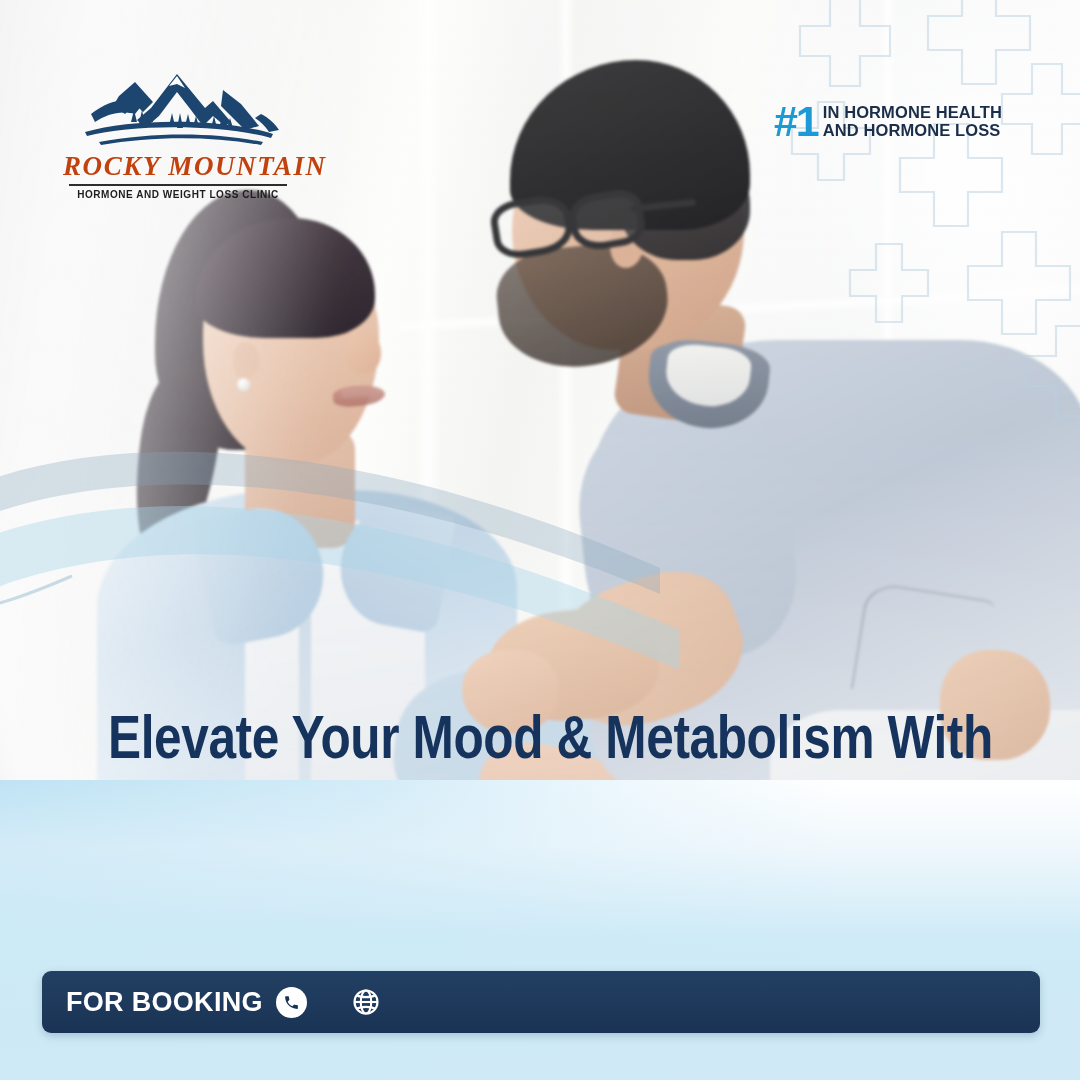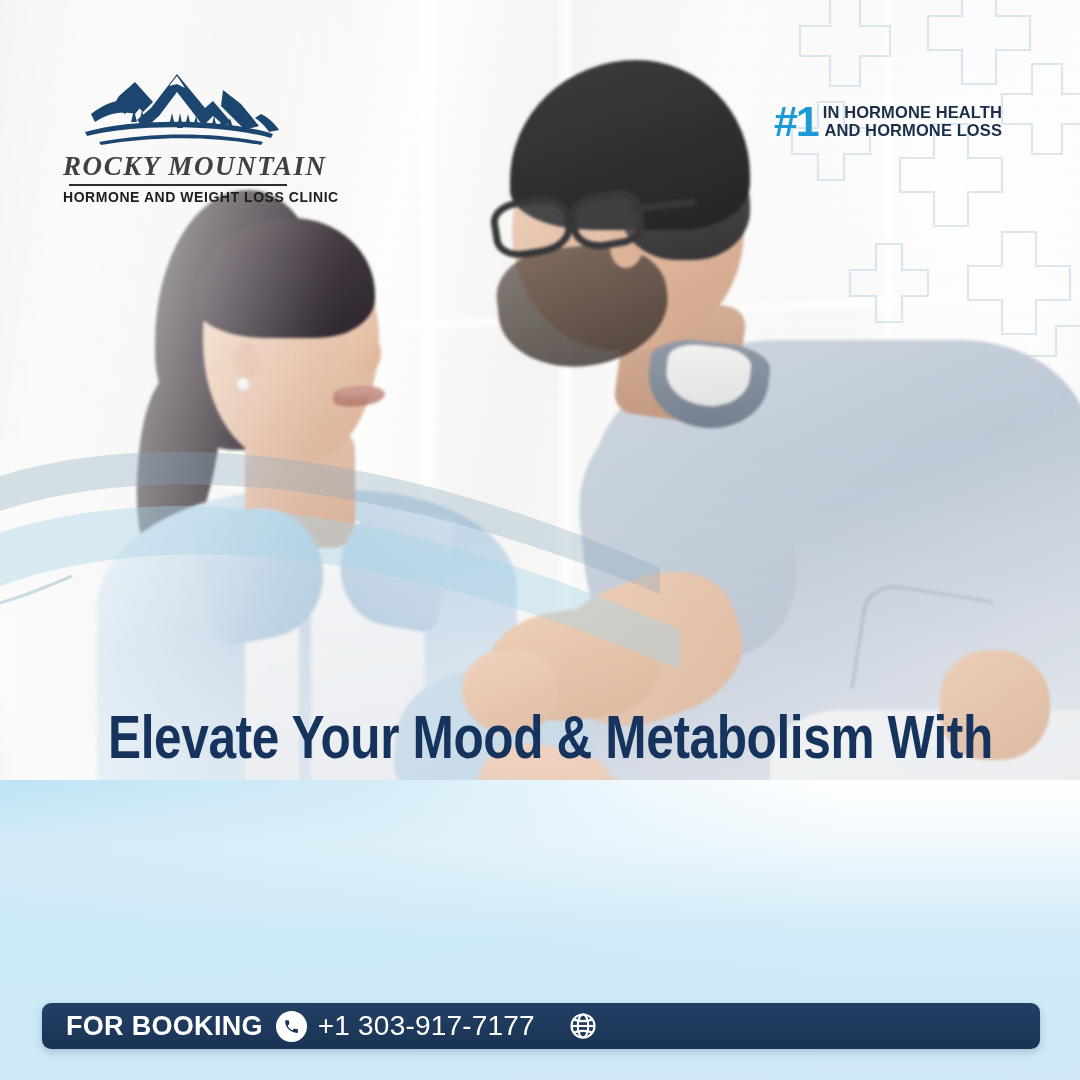--- a/index.html
+++ b/index.html
@@ -291,42 +291,42 @@
       linear-gradient(90deg, #bfe3f4 0%, #d3ecf8 34%, #eef8fd 58%, #ffffff 78%, #ffffff 100%);
   }
 
   
   .logo { position:absolute; left:63px; top:70px; width:230px; }
   .logo-mark { width:210px; height:82px; display:block; margin:0 auto; }
   .logo-name {
     font-family:"Liberation Serif", serif;
     font-weight:bold; font-style:italic;
     font-size:27px; letter-spacing:1.6px;
-    color:#404040; text-align:center; line-height:1.05;
+    color:#c2410c; text-align:center; line-height:1.05;
     white-space:nowrap;
   }
   .logo-rule { height:2px; background:#2d2d2d; margin:4px 6px 3px; }
   .logo-sub {
-    font-size:14px; font-weight:bold; letter-spacing:.55px;
+    font-size:10px; font-weight:bold; letter-spacing:.55px;
     color:#1d1d1d; text-align:center; white-space:nowrap;
   }
 
   
   .badge {
     position:absolute; right:78px; top:103px;
     display:flex; align-items:center; gap:5px;
   }
   .badge-num {
     font-size:43px; font-weight:bold; color:#1b9ad6;
     letter-spacing:-2px; line-height:.82;
     font-family:"Liberation Sans", sans-serif;
   }
   .badge-txt {
     font-size:16.5px; font-weight:bold; color:#1a2e4a;
-    line-height:1.12; letter-spacing:.1px; white-space:nowrap;text-align:right;
+    line-height:1.12; letter-spacing:.1px; white-space:nowrap;
   }
 
   
   .headline {
     position:absolute; left:0; right:0; top:706px;
     text-align:center;
     font-size:62px;
     font-weight:bold;
     color:#15335c;
     letter-spacing:-0.5px;
@@ -345,27 +345,26 @@
   .hl-box-txt {
     font-size:56px; font-weight:bold; color:#ffffff;
     line-height:1; letter-spacing:-0.5px;
     transform:scaleX(.82); display:block;
     white-space:nowrap;
   }
 
   
   .footer {
     position:absolute; left:42px; top:971px;
-    width:998px; height:46px;
+    width:998px; height:62px;
     background:linear-gradient(180deg,#224063,#1a3354);
     border-radius:9px;
     display:flex; align-items:center;
     padding:0 24px;
     box-shadow:0 3px 9px rgba(20,50,85,.22);
-    margin-top:32px;
   }
   .foot-label {
     color:#ffffff; font-weight:bold; font-size:27px;
     letter-spacing:.3px; white-space:nowrap;
   }
   .ico-phone {
     width:31px; height:31px; margin:0 11px 0 13px; flex:none;
     background:#ffffff; border-radius:50%;
     display:flex; align-items:center; justify-content:center;
   }
@@ -496,21 +495,20 @@
 
   <div class="headline">Elevate Your Mood &amp; Metabolism With</div>
 
   <div class="footer">
     <span class="foot-label">FOR BOOKING</span>
     <span class="ico-phone">
       <svg viewBox="0 0 24 24" fill="#1a3354">
           <path d="M6.6 10.8c1.5 2.9 3.7 5.1 6.6 6.6l2.2-2.2c.3-.3.7-.4 1-.2 1.1.4 2.4.6 3.6.6.6 0 1 .4 1 1V20c0 .6-.4 1-1 1C10.6 21 3 13.4 3 4c0-.6.4-1 1-1h3.4c.6 0 1 .4 1 1 0 1.3.2 2.5.6 3.6.1.4 0 .7-.2 1z"></path>
         </svg>
     </span>
-    <span class="foot-phone">+1 303-917-7177</span>
     <svg class="ico-globe" viewBox="0 0 24 24">
       <g fill="none" stroke="#ffffff" stroke-width="1.7">
         <circle cx="12" cy="12" r="9.2"></circle>
         <ellipse cx="12" cy="12" rx="4.2" ry="9.2"></ellipse>
         <line x1="2.8" y1="12" x2="21.2" y2="12"></line>
         <path d="M4.6 6.6 C 8 8.6, 16 8.6, 19.4 6.6"></path>
         <path d="M4.6 17.4 C 8 15.4, 16 15.4, 19.4 17.4"></path>
       </g>
     </svg>
   </div>

